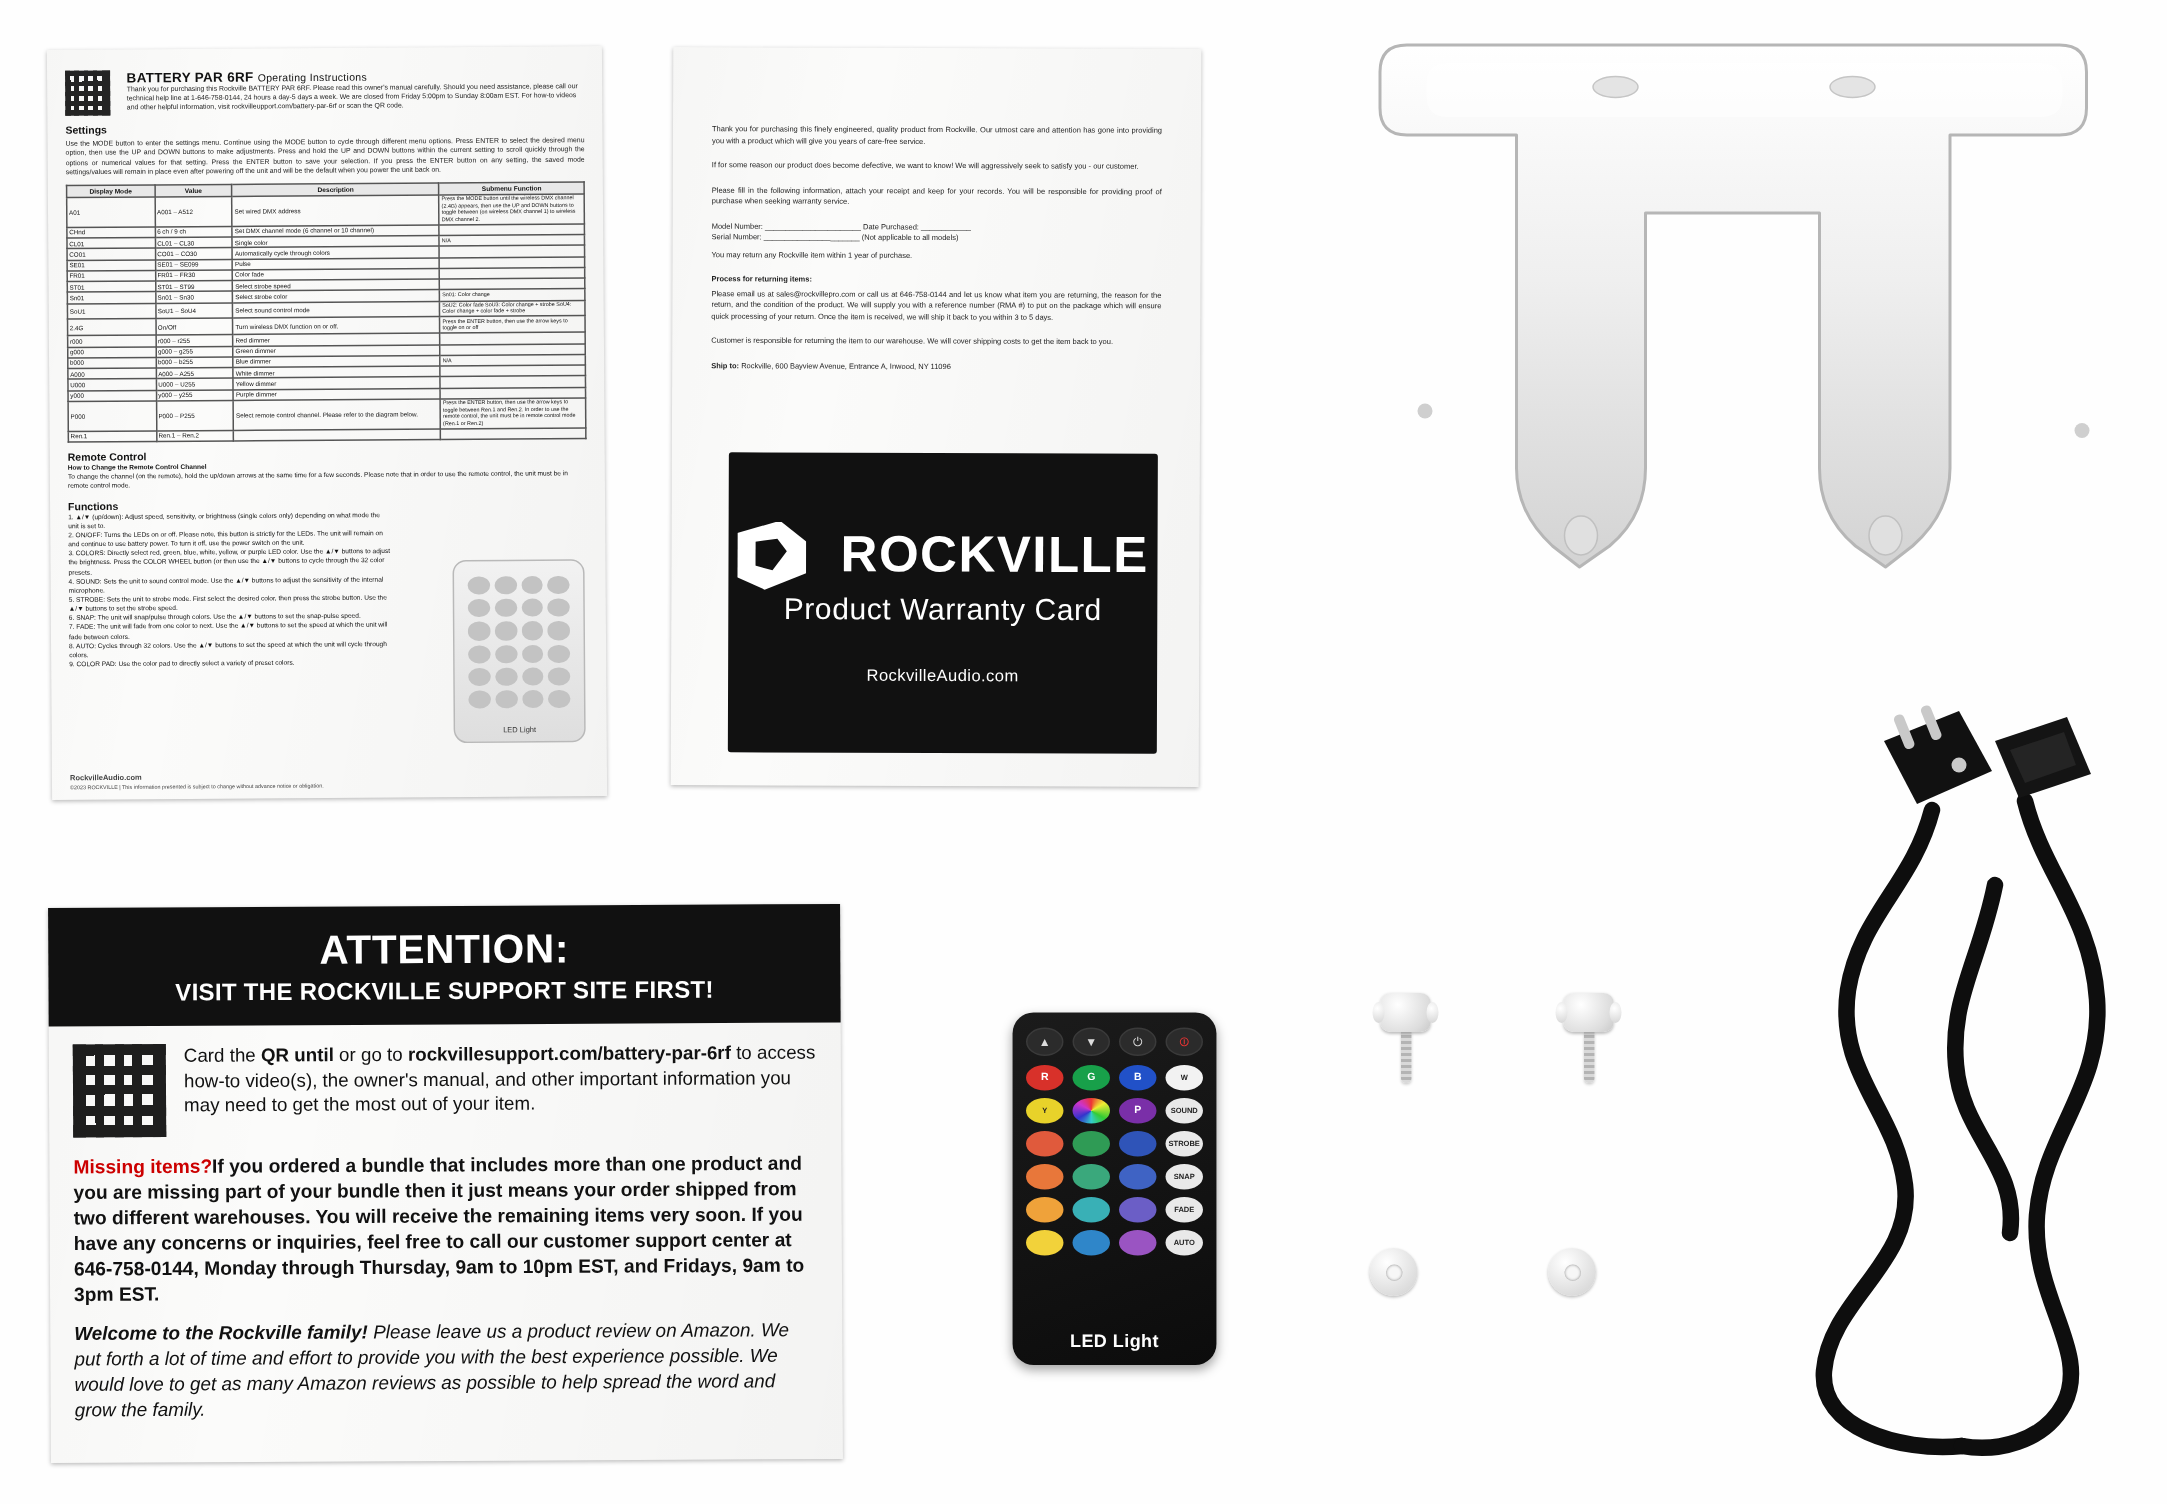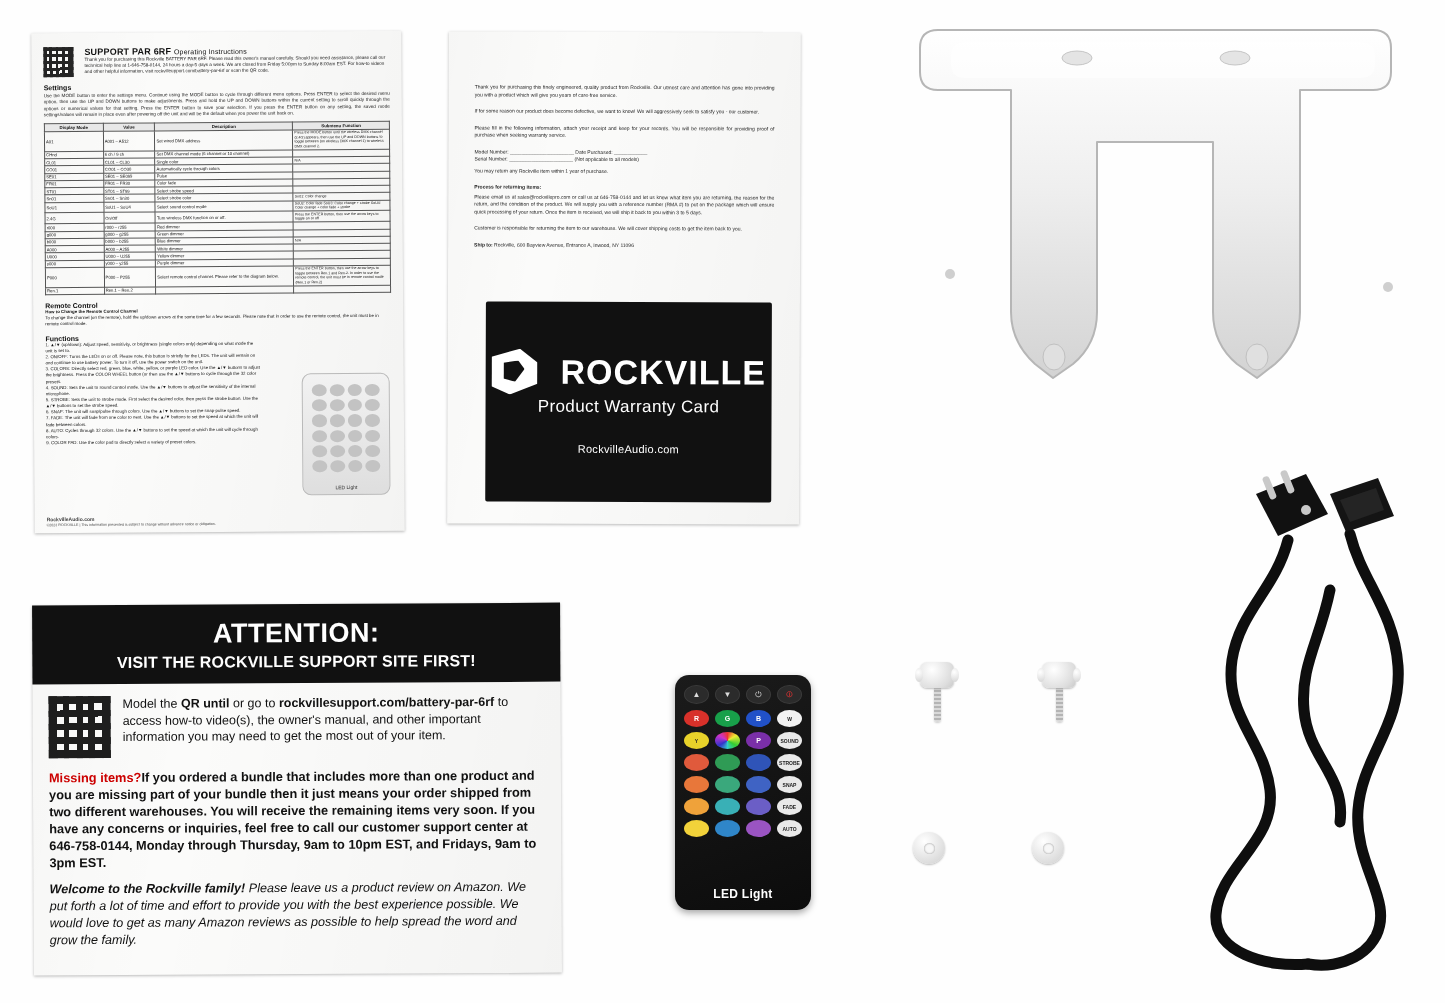--- a/index.html
+++ b/index.html
@@ -50,21 +50,21 @@
   .w-line{display:block;}
   .card{position:absolute;left:38px;bottom:22px;width:286px;height:200px;background:#111;
         border-radius:2px;display:flex;flex-direction:column;align-items:center;justify-content:center;}
   .card .logo{display:flex;align-items:center;gap:23px;}
   .rk-mark{width:46px;height:46px;background:#fff;
       clip-path:polygon(0 18%,62% 0,100% 30%,100% 76%,40% 100%,0 82%);
       position:relative;}
   .rk-mark:after{content:"";position:absolute;left:26%;top:26%;width:46%;height:46%;
       background:#111;clip-path:polygon(0 10%,70% 0,100% 40%,55% 100%,0 85%);}
   .rk-name{color:#fff;font-size:34px;font-weight:bold;letter-spacing:1px;}
-  .card .sub{color:#fff;font-size:17px;margin-top:2px;letter-spacing:.4px;}
+  .card .sub{color:#fff;font-size:20px;margin-top:2px;letter-spacing:.4px;}
   .card .url{color:#fff;font-size:11px;margin-top:26px;letter-spacing:.3px;}
 
   
   #attention{left:33px;top:604px;width:528px;height:370px;transform:rotate(-0.3deg);}
   #attention .inner{position:absolute;inset:0;padding:0;box-sizing:border-box;}
   .att-band{background:#111;color:#fff;padding:14px 10px 12px;text-align:center;}
   .att-band .l1{font-size:27px;font-weight:bold;letter-spacing:.5px;}
   .att-band .l2{font-size:16px;font-weight:bold;margin-top:4px;letter-spacing:.2px;}
   .att-body{padding:12px 16px;}
   .qr-row{display:flex;gap:12px;align-items:flex-start;}
@@ -120,21 +120,21 @@
 <body>
 
 <div class="stage">
 
   <div class="paper" id="manual">
     <div class="inner">
       <div class="m-head-row">
         <div class="m-qr"></div>
         <div style="flex:1">
           <div class="m-title">
-            <span>SUPPORT PAR 6RF</span>
+            <span>BATTERY PAR 6RF</span>
             <small>Operating Instructions</small>
           </div>
           <div class="m-blurb">Thank you for purchasing this Rockville BATTERY PAR 6RF. Please read this owner's manual carefully. Should you need assistance, please call our technical help line at 1-646-758-0144, 24 hours a day-5 days a week. We are closed from Friday 5:00pm to Sunday 8:00am EST. For how-to videos and other helpful information, visit rockvilleupport.com/battery-par-6rf or scan the QR code.</div>
         </div>
       </div>
 
       <div class="sec">Settings</div>
       <div class="m-para">Use the MODE button to enter the settings menu. Continue using the MODE button to cycle through different menu options. Press ENTER to select the desired menu option, then use the UP and DOWN buttons to make adjustments. Press and hold the UP and DOWN buttons within the current setting to scroll quickly through the options or numerical values for that setting. Press the ENTER button to save your selection. If you press the ENTER button on any setting, the saved mode settings/values will remain in place even after powering off the unit and will be the default when you power the unit back on.</div>
 
       <table class="spec">
@@ -343,21 +343,21 @@
   <div class="paper" id="attention">
     <div class="inner">
       <div class="att-band">
         <div class="l1">ATTENTION:</div>
         <div class="l2">VISIT THE ROCKVILLE SUPPORT SITE FIRST!</div>
       </div>
       <div class="att-body">
         <div class="qr-row">
           <div class="qr-big"></div>
           <div class="qr-text">
-            <span>Model the </span><b>QR until</b><span> or go to </span><b>rockvillesupport.com/battery-par-6rf</b><span> to access how-to video(s), the owner's manual, and other important information you may need to get the most out of your item.</span>
+            <span>Card the </span><b>QR until</b><span> or go to </span><b>rockvillesupport.com/battery-par-6rf</b><span> to access how-to video(s), the owner's manual, and other important information you may need to get the most out of your item.</span>
           </div>
         </div>
         <div class="missing">
           <span class="red">Missing items?</span><span>If you ordered a bundle that includes more than one product and you are missing part of your bundle then it just means your order shipped from two different warehouses. You will receive the remaining items very soon. If you have any concerns or inquiries, feel free to call our customer support center at 646-758-0144, Monday through Thursday, 9am to 10pm EST, and Fridays, 9am to 3pm EST.</span>
         </div>
         <div class="welcome">
           <b>Welcome to the Rockville family!</b><span> Please leave us a product review on Amazon. We put forth a lot of time and effort to provide you with the best experience possible. We would love to get as many Amazon reviews as possible to help spread the word and grow the family.</span>
         </div>
       </div>
     </div>

